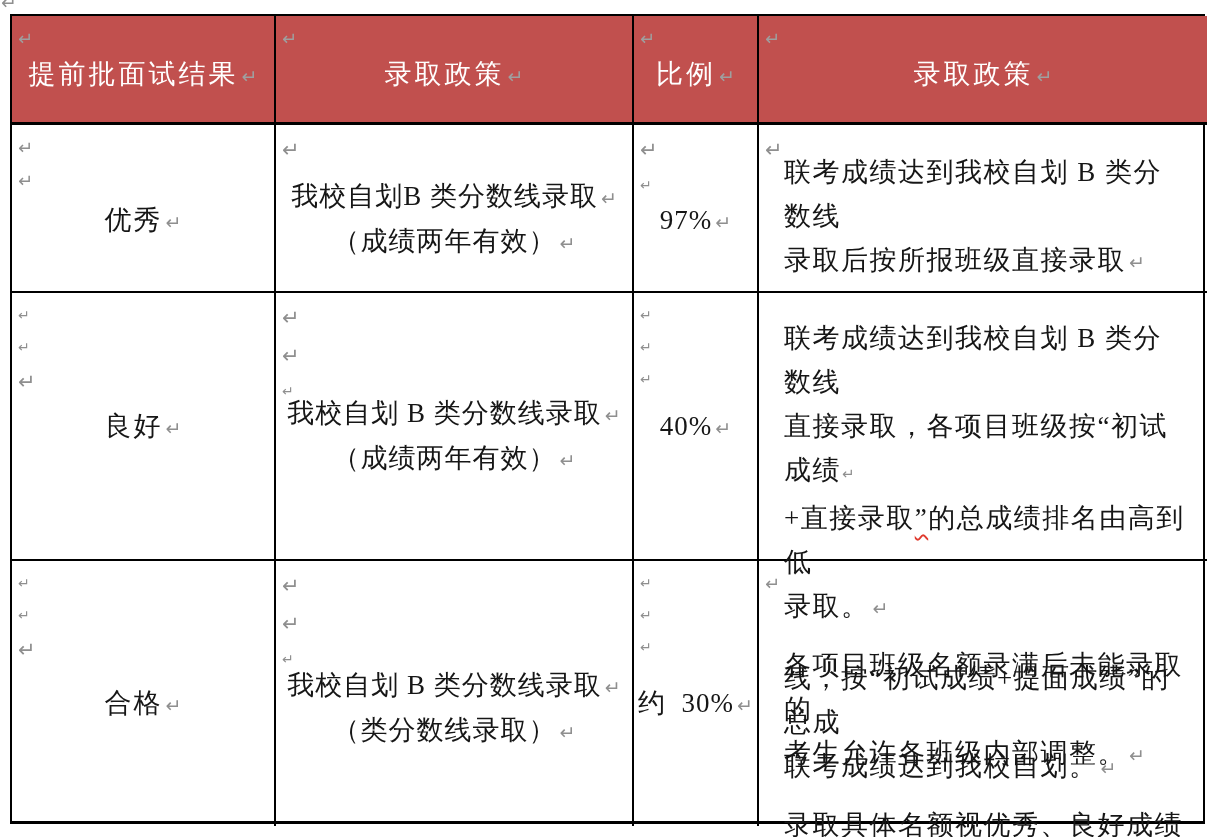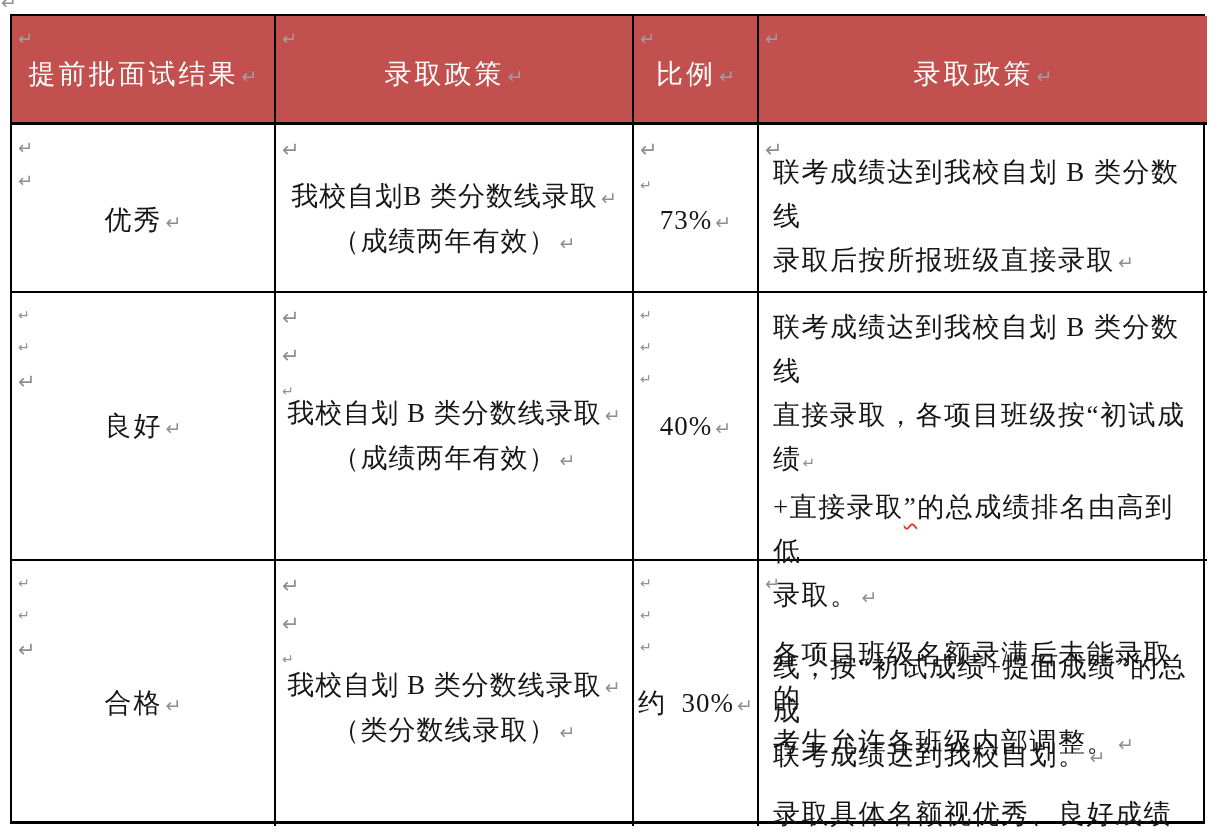--- a/index.html
+++ b/index.html
@@ -31,21 +31,21 @@
   
   .cc{display:flex;align-items:center;justify-content:center;font-size:27px;}
   .result{letter-spacing:2px;}
   .r1.cc{padding-top:24px;}
   .r3.cc{padding-top:18px;}
   .r2c2{padding-top:22px;}
   .r3c2{padding-top:30px;}
   .policy{text-align:center;line-height:43px;letter-spacing:1px;}
   .ratio{white-space:pre-wrap;letter-spacing:1px;}
   .detail{font-size:27px;line-height:44px;letter-spacing:1.5px;padding:0 8px 0 14px;}
-  .detail p{margin:0;}
+  .detail p{margin:11px;}
   .detail p + p{margin-top:13px;}
   .d1{display:flex;align-items:center;padding-top:18px;}
   .d2{padding-top:12px;}
   .d3{padding-top:40px;}
   .squiggle{
     text-decoration-line:underline;text-decoration-style:wavy;
     text-decoration-color:#e03a2e;text-decoration-thickness:2px;text-underline-offset:7px;
   }
 </style>
 </head>
@@ -95,21 +95,21 @@
       <div class="policy">
         <span>我校自划B 类分数线录取</span><span class="mark inline">↵</span><br>
         <span>（成绩两年有效）</span><span class="mark inline">↵</span>
       </div>
     </div>
     <div class="cell cc r1">
       <div class="marks">
         <span class="mark m-lg">↵</span>
         <span class="mark m-sm">↵</span>
       </div>
-      <div class="ratio"><span>73%</span><span class="mark inline">↵</span></div>
+      <div class="ratio"><span>97%</span><span class="mark inline">↵</span></div>
     </div>
     <div class="cell detail d1 lastcol">
       <div class="marks">
           <span class="mark m-lg">↵</span>
         </div>
       <p>
         <span>联考成绩达到我校自划 B 类分数线</span><br>
         <span>录取后按所报班级直接录取</span><span class="mark inline">↵</span>
       </p>
     </div>

